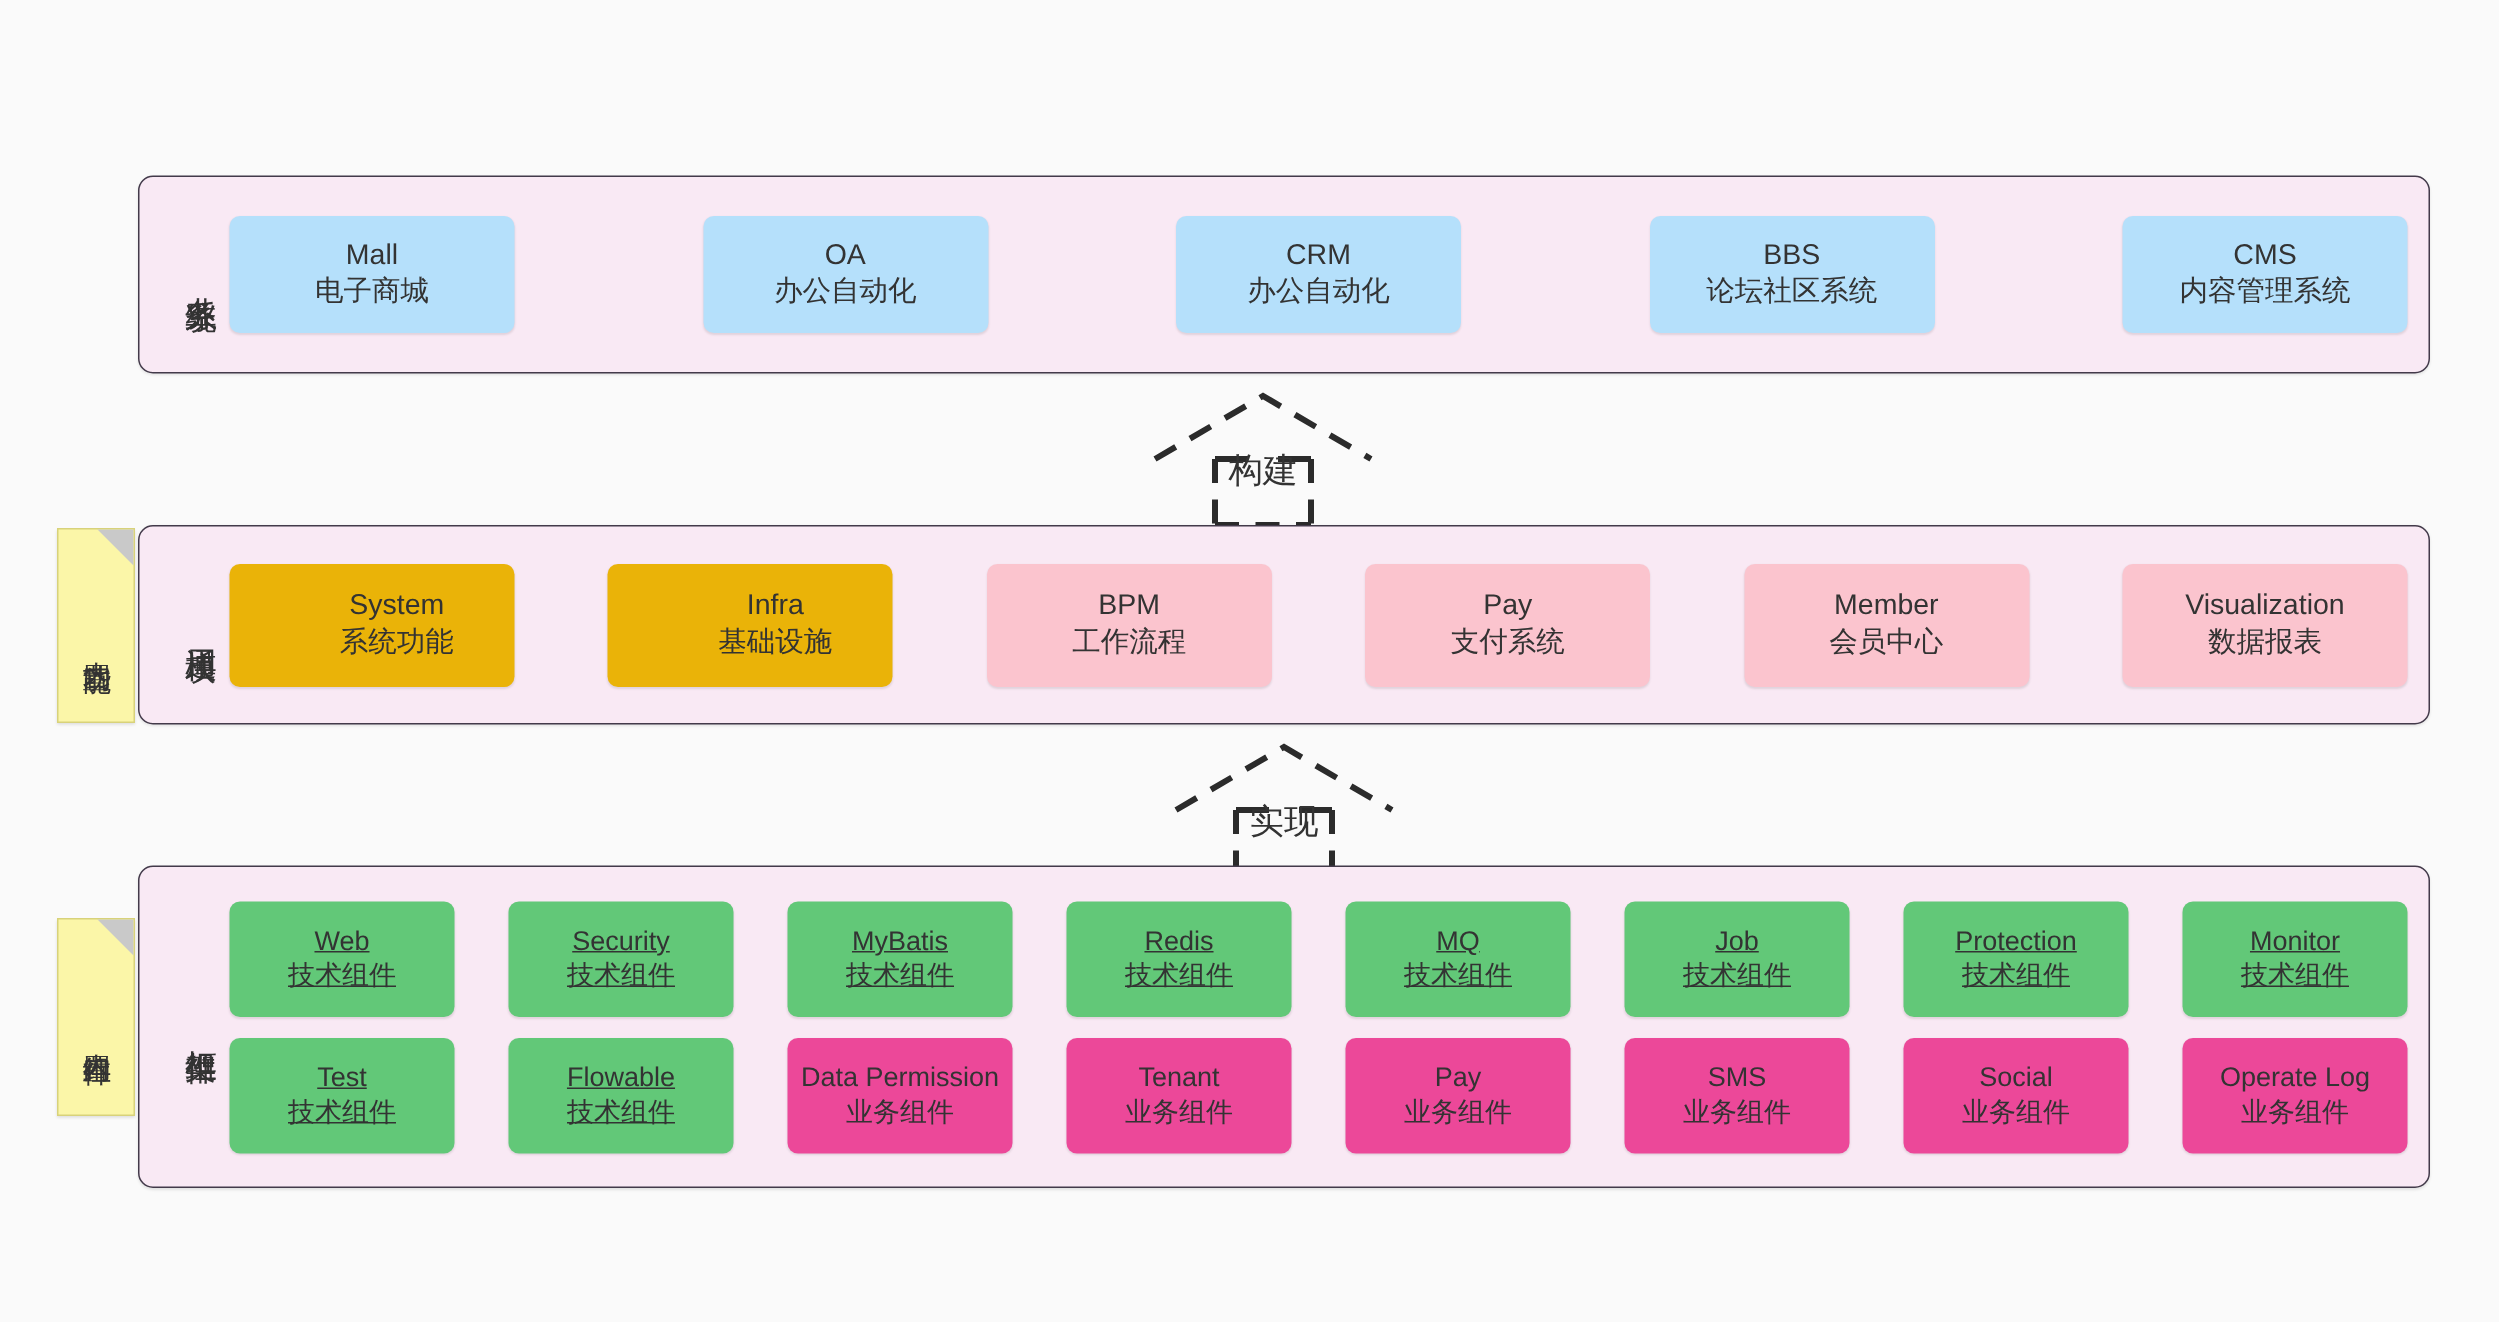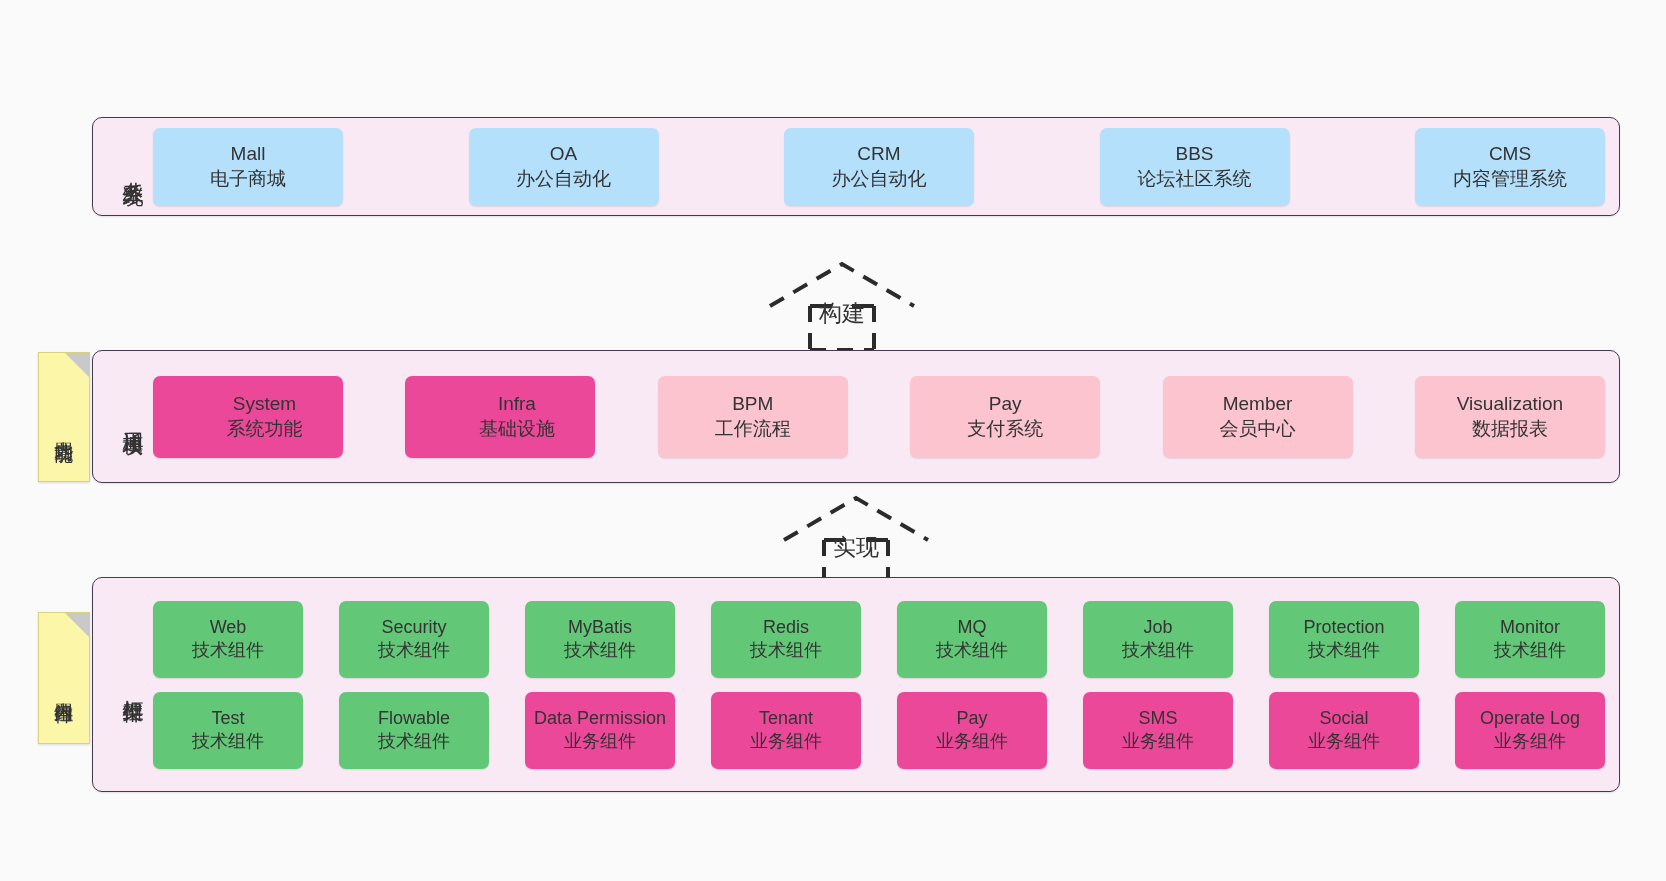--- a/index.html
+++ b/index.html
@@ -81,23 +81,23 @@
     color: #333333;
     font-size: 19px;
     line-height: 1.28;
     padding: 4px 6px;
     box-shadow: 0 1px 1.5px rgba(0,0,0,0.10);
   }
   .card .t1 { white-space: normal; }
   .card .t2 { white-space: nowrap; }
 
   .card-blue   { background: #b5e0fb; }
-  .card-red    { background: #ec4899; padding-left: 39px; }
+  .card-red    { background: #eab308; padding-left: 39px; }
   .card-pink   { background: #fbc4ce; }
-  .card-green  { background: #62c878; }
+  .card-green  { background: #62c878; text-decoration: underline; }
   .card-green-light { background: #ec4899; }
 
   
   .layer-top .card   { width: 190px; height: 78px; }
   .layer-mid .card   { width: 190px; height: 82px; }
   .layer-bot .card   { width: 150px; height: 77px; font-size: 18px; }
 
   
   .note {
     position: absolute;
@@ -143,21 +143,21 @@
     background: transparent;
     white-space: nowrap;
     padding: 0 2px;
   }
 </style>
 </head>
 <body>
 
 <div id="canvas">
 
-  <div class="layer layer-top" id="layer-top" style="left:92px; top:117px; width:1528px; height:99px;">
+  <div class="layer layer-top" id="layer-top" style="left:92px; top:117px; width:1528px; height:132px;">
     <div class="layer-label">业务系统</div>
     <div class="layer-body">
       <div class="row">
         <div class="card card-blue">
           <span class="t1">Mall</span>
           <span class="t2">电子商城</span>
         </div>
         <div class="card card-blue">
           <span class="t1">OA</span>
           <span class="t2">办公自动化</span>

